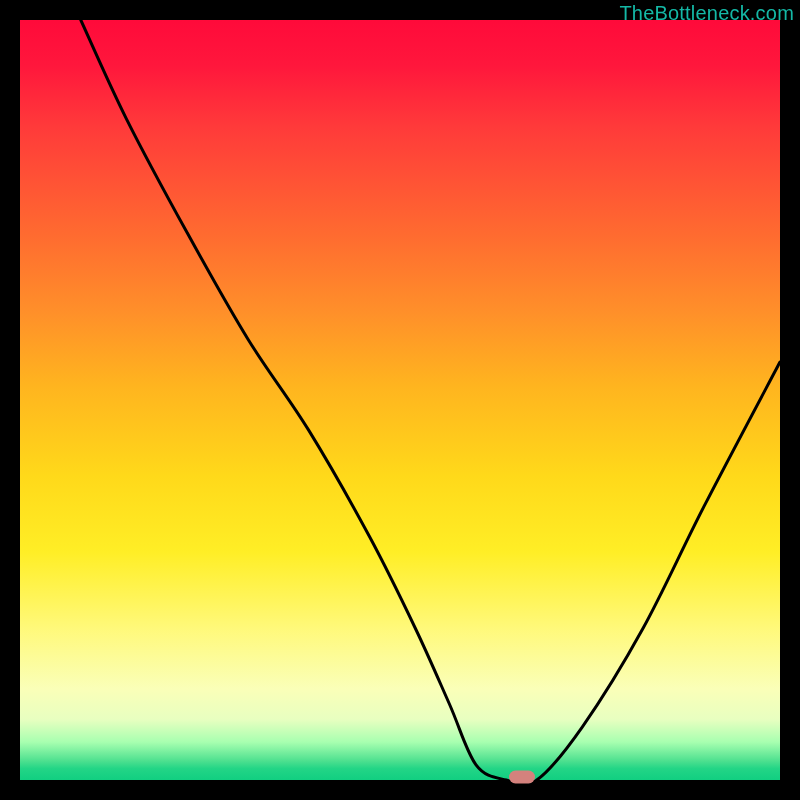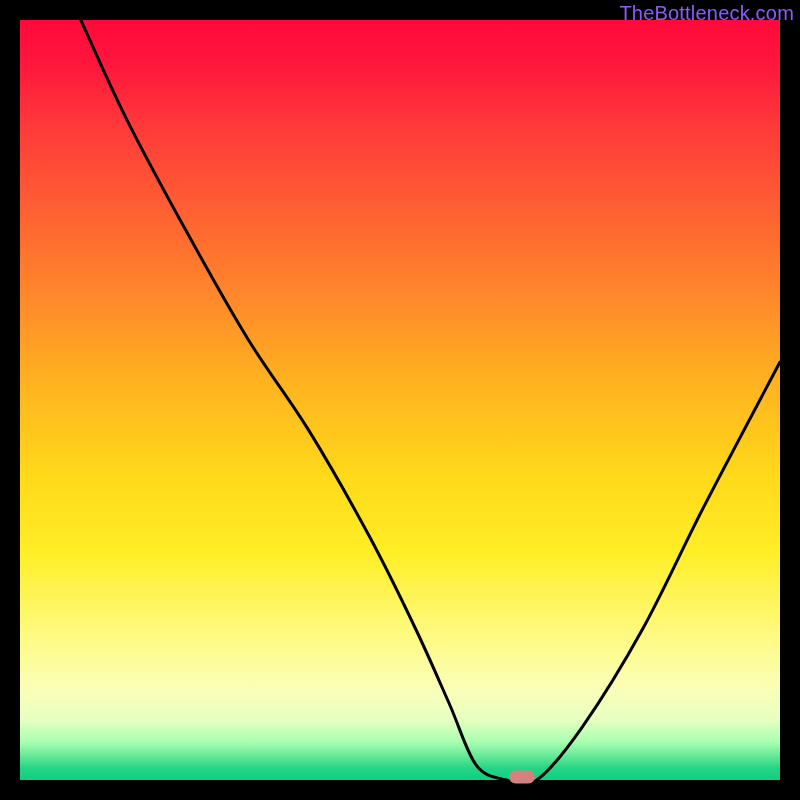--- a/index.html
+++ b/index.html
@@ -51,21 +51,21 @@
     width: 26px;
     height: 13px;
     border-radius: 7px;
     background: #d4827d;
     transform: translate(-50%, -50%);
   }
   .watermark {
     position: absolute;
     top: 2px;
     right: 6px;
-    color: #8b5cf6;
+    color: #14b8a6;
     font-size: 20px;
     font-weight: 500;
     letter-spacing: 0.2px;
   }
 </style>
 </head>
 <body>
 
 <div class="watermark">TheBottleneck.com</div>
 

